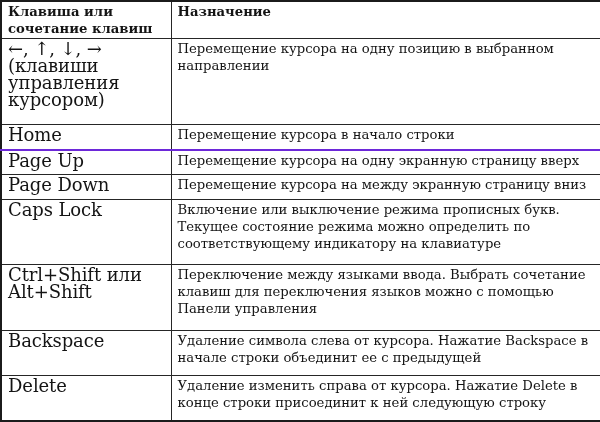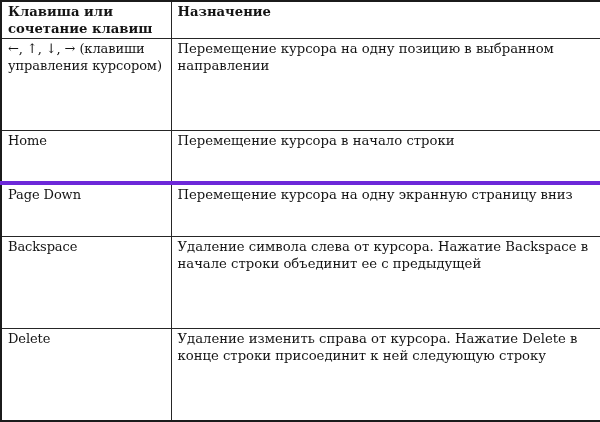--- a/index.html
+++ b/index.html
@@ -31,25 +31,25 @@
     color: #141414;
     font-size: 13.2px;
     line-height: 17px;
     text-align: left;
     overflow: hidden;
   }
   th.cell {
     font-weight: bold;
   }
   td.key-cell {
-    font-size: 13px;
+    font-size: 18px;
     letter-spacing: -0.1px;
   }
   tr.thick-divider > .cell {
-    border-bottom: 4px solid #6d28d9;
+    border-bottom: 2px solid #6d28d9;
   }
 </style>
 </head>
 <body>
 
 <div class="page">
   <table class="kbd-table">
     <colgroup>
       <col class="col-key">
       <col class="col-desc">
@@ -63,22 +63,34 @@
     <tbody id="table-body">
         <tr>
           <td class="cell key-cell">←, ↑, ↓, → (клавиши управления курсором)</td>
           <td class="cell desc-cell">Перемещение курсора на одну позицию в выбранном направлении</td>
         </tr>
         <tr class="thick-divider">
           <td class="cell key-cell">Home</td>
           <td class="cell desc-cell">Перемещение курсора в начало строки</td>
         </tr>
         <tr>
+          <td class="cell key-cell">Page Up</td>
+          <td class="cell desc-cell">Перемещение курсора на одну экранную страницу вверх</td>
+        </tr>
+        <tr>
           <td class="cell key-cell">Page Down</td>
-          <td class="cell desc-cell">Перемещение курсора на одну экранную страницу вниз</td>
+          <td class="cell desc-cell">Перемещение курсора на между экранную страницу вниз</td>
+        </tr>
+        <tr>
+          <td class="cell key-cell">Caps Lock</td>
+          <td class="cell desc-cell">Включение или выключение режима прописных букв. Текущее состояние режима можно определить по соответствующему индикатору на клавиатуре</td>
+        </tr>
+        <tr>
+          <td class="cell key-cell">Ctrl+Shift или Alt+Shift</td>
+          <td class="cell desc-cell">Переключение между языками ввода. Выбрать сочетание клавиш для переключения языков можно с помощью Панели управления</td>
         </tr>
         <tr>
           <td class="cell key-cell">Backspace</td>
           <td class="cell desc-cell">Удаление символа слева от курсора. Нажатие Backspace в начале строки объединит ее с предыдущей</td>
         </tr>
         <tr>
           <td class="cell key-cell">Delete</td>
           <td class="cell desc-cell">Удаление изменить справа от курсора. Нажатие Delete в конце строки присоединит к ней следующую строку</td>
         </tr>
       </tbody>

